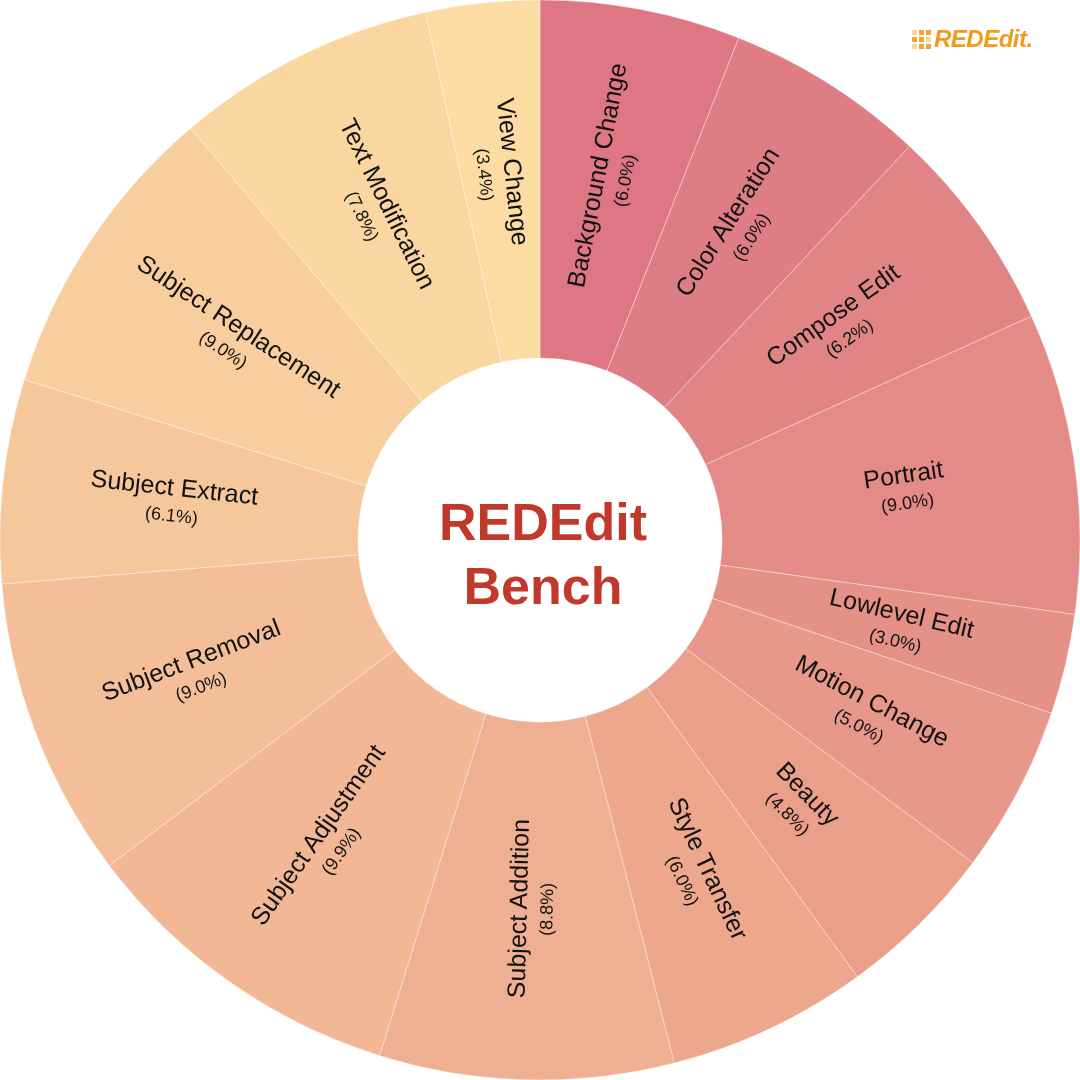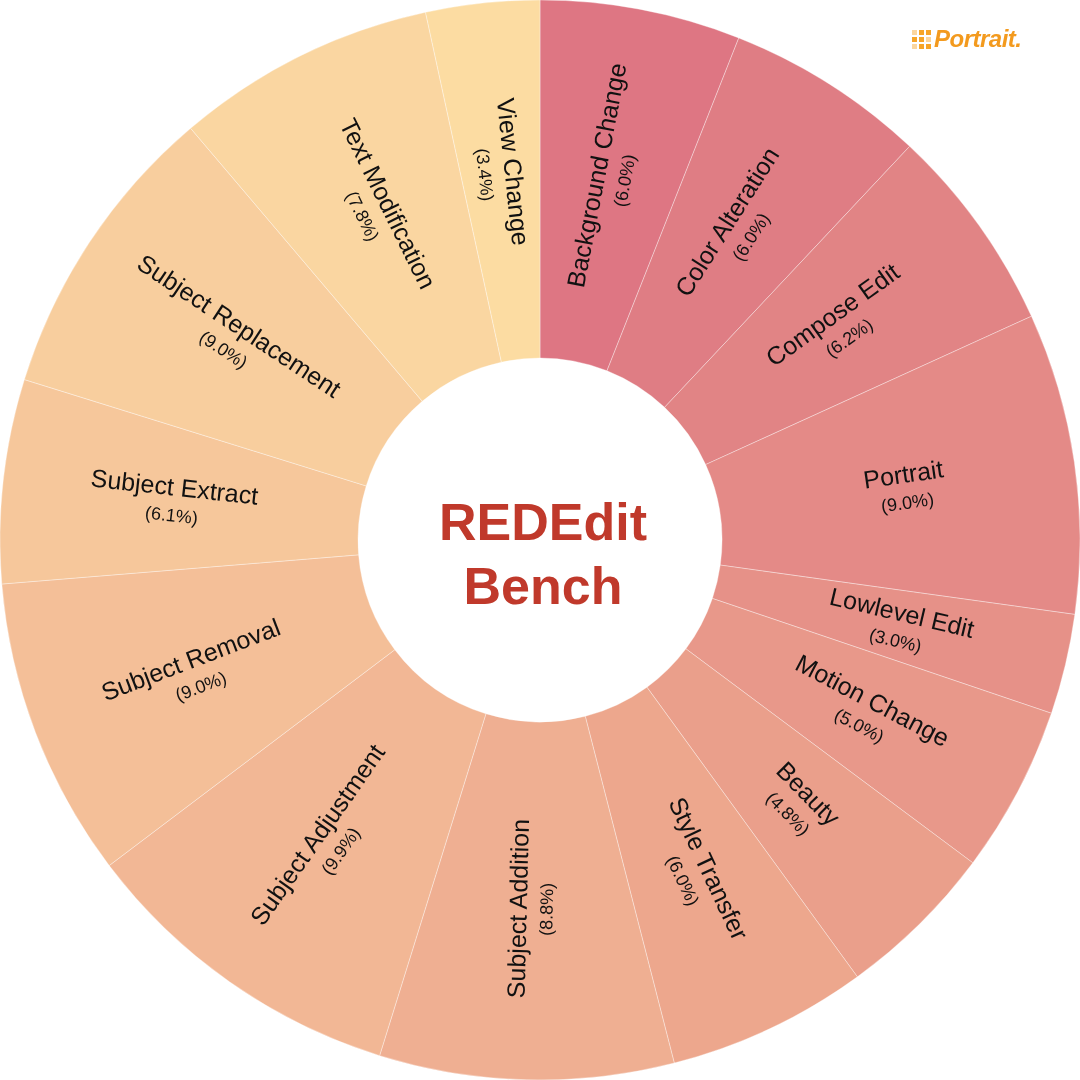--- a/index.html
+++ b/index.html
@@ -113,14 +113,14 @@
     <span class="o"></span>
       <span></span>
       <span></span>
     <span></span>
       <span></span>
       <span class="o"></span>
     <span class="o"></span>
       <span></span>
       <span></span>
   </div>
-  <span class="logo-text">Portrait.</span>
+  <span class="logo-text">REDEdit.</span>
 </div>
 
 </body></html>

